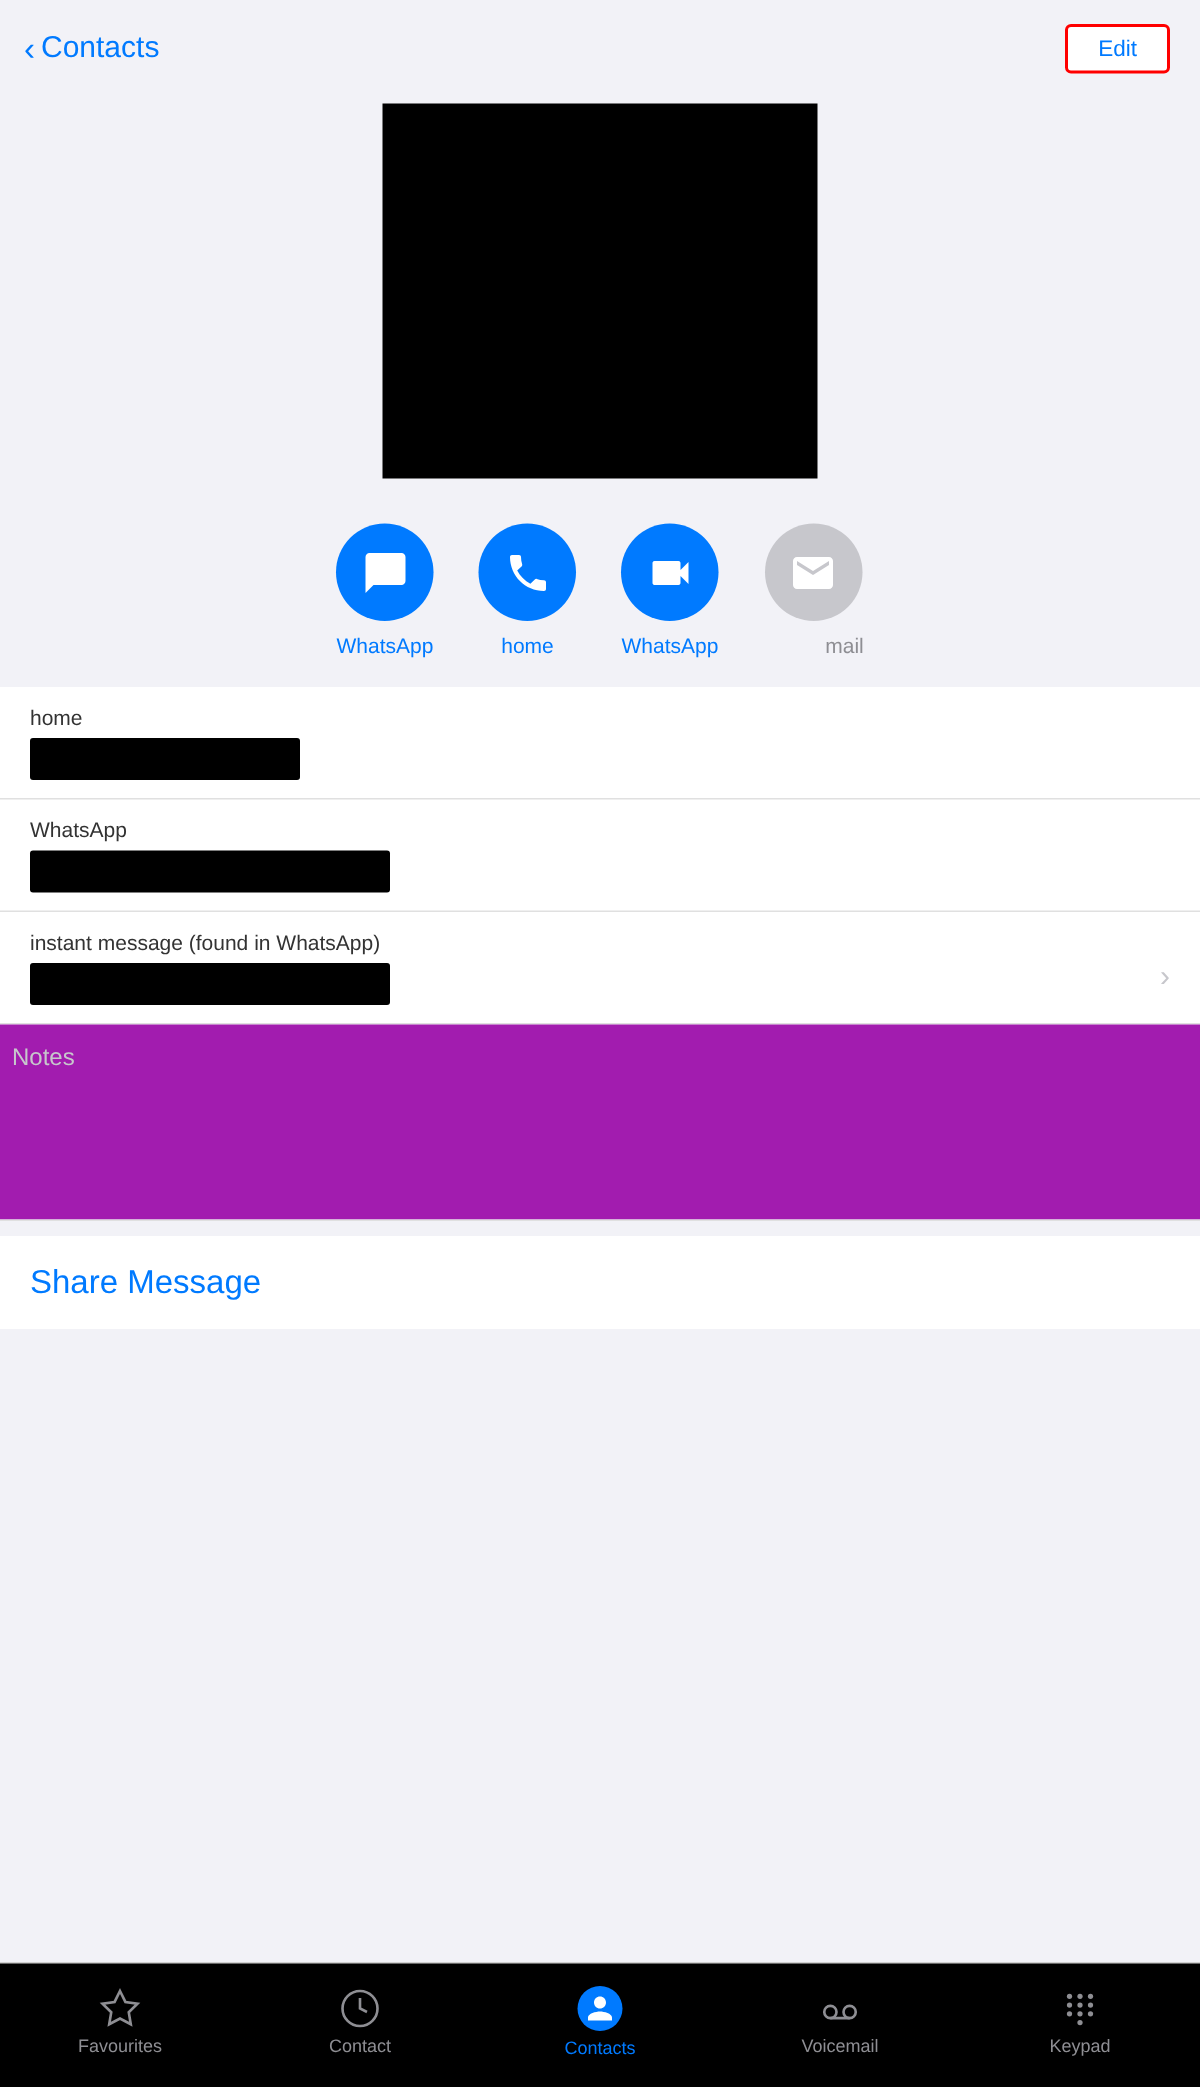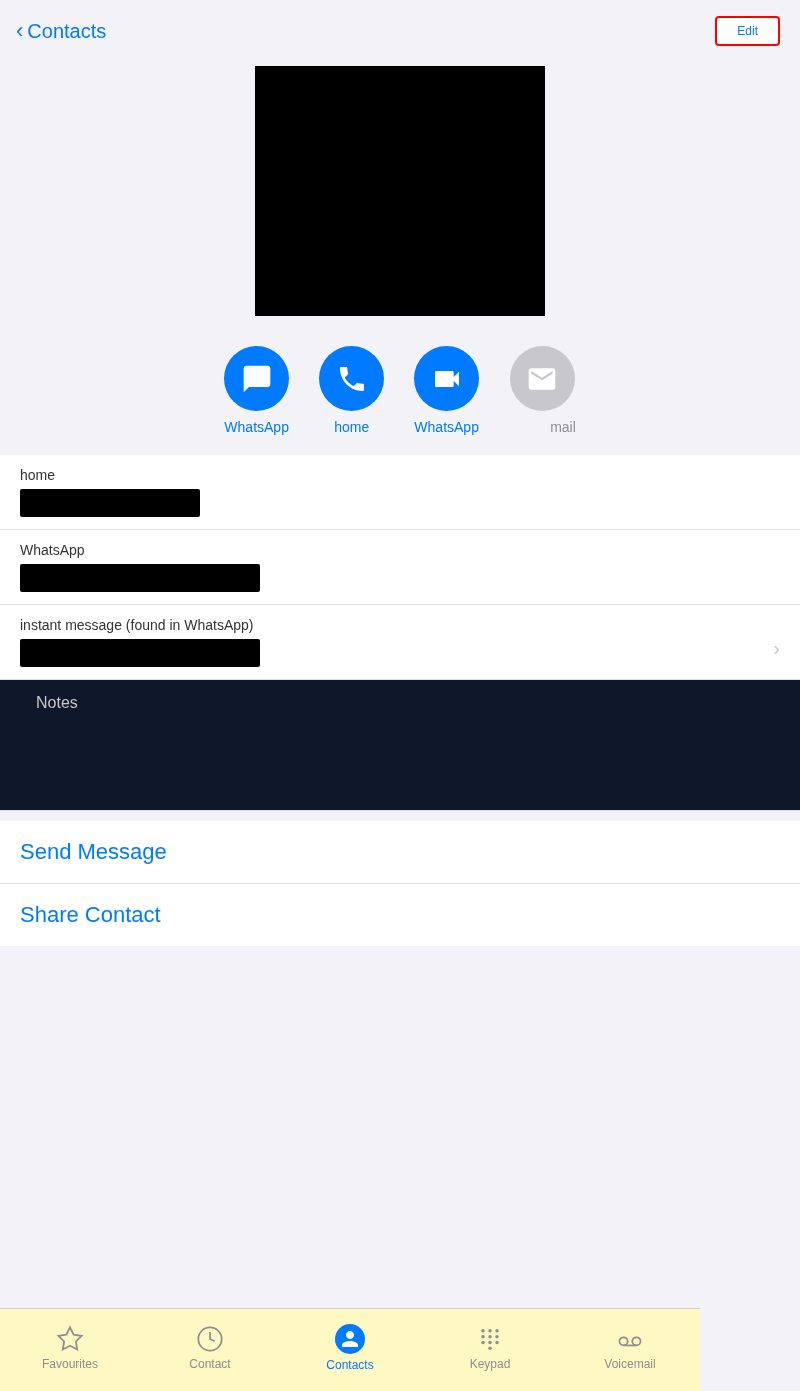--- a/index.html
+++ b/index.html
@@ -40,21 +40,21 @@
       color: #007aff;
     }
 
     .back-label {
       font-size: 20px;
       color: #007aff;
     }
 
     .edit-btn {
       color: #007aff;
-      font-size: 12px;
+      font-size: 15px;
       cursor: pointer;
       border: 2.5px solid red;
       padding: 6px 20px;
       background: white;
       border-radius: 4px;
     }
 
     
     .profile-photo-container {
       display: flex;
@@ -164,22 +164,22 @@
     }
 
     .chevron-right {
       color: #c7c7cc;
       font-size: 20px;
       margin-top: 20px;
     }
 
     
     .notes-section {
-      background-color: #0f172a;
-      padding: 14px 36px;
+      background-color: #a21caf;
+      padding: 14px 8px;
       min-height: 130px;
     }
 
     .notes-label {
       font-size: 16px;
       color: #c7c7cc;
     }
 
     
     .section-divider {
@@ -204,23 +204,23 @@
 
     .action-list-item:last-child {
       border-bottom: none;
     }
 
     
     .tab-bar {
       position: fixed;
       bottom: 0;
       left: 0;
-      width: 700px;
+      width: 800px;
       height: 83px;
-      background-color: #fef9c3;
+      background-color: #000000;
       border-top: 1px solid #d0d0d0;
       display: flex;
       justify-content: space-around;
       align-items: center;
       padding: 6px 0 10px 0;
     }
 
     .tab-item {
       display: flex;
       flex-direction: column;
@@ -342,22 +342,21 @@
     </div>
   </div>
 
   <div class="notes-section">
     <span class="notes-label">Notes</span>
   </div>
 
   <div class="section-divider"></div>
 
   <div class="action-list">
-    <div class="action-list-item">Send Message</div>
-    <div class="action-list-item">Share Contact</div>
+    <div class="action-list-item">Share Message</div>
   </div>
 </div>
 
 <div class="tab-bar">
 
   <div class="tab-item">
     <svg class="tab-svg" viewBox="0 0 24 24" fill="none" stroke="#8e8e93" stroke-width="1.5">
       <polygon points="12,2 15.09,8.26 22,9.27 17,14.14 18.18,21.02 12,17.77 5.82,21.02 7,14.14 2,9.27 8.91,8.26"></polygon>
     </svg>
     <span class="tab-label">Favourites</span>
@@ -371,39 +370,39 @@
     <span class="tab-label">Contact</span>
   </div>
 
   <div class="tab-item">
     <div class="contacts-tab-icon">
       <svg viewBox="0 0 24 24">
         <path d="M12 12c2.7 0 4.8-2.1 4.8-4.8S14.7 2.4 12 2.4 7.2 4.5 7.2 7.2 9.3 12 12 12zm0 2.4c-3.2 0-9.6 1.6-9.6 4.8v2.4h19.2v-2.4c0-3.2-6.4-4.8-9.6-4.8z"></path>
       </svg>
     </div>
     <span class="tab-label active">Contacts</span>
+  </div>
+
+  <div class="tab-item">
+    <svg class="tab-svg" viewBox="0 0 24 24" fill="none" stroke="#8e8e93" stroke-width="1.5">
+      <circle cx="6.5" cy="14" r="3.5"></circle>
+      <circle cx="17.5" cy="14" r="3.5"></circle>
+      <line x1="6.5" y1="17.5" x2="17.5" y2="17.5"></line>
+    </svg>
+    <span class="tab-label">Voicemail</span>
   </div>
 
   <div class="tab-item">
     <svg class="tab-svg" viewBox="0 0 24 24" fill="#8e8e93">
       <circle cx="6" cy="5" r="1.5"></circle>
       <circle cx="12" cy="5" r="1.5"></circle>
       <circle cx="18" cy="5" r="1.5"></circle>
       <circle cx="6" cy="10" r="1.5"></circle>
       <circle cx="12" cy="10" r="1.5"></circle>
       <circle cx="18" cy="10" r="1.5"></circle>
       <circle cx="6" cy="15" r="1.5"></circle>
       <circle cx="12" cy="15" r="1.5"></circle>
       <circle cx="18" cy="15" r="1.5"></circle>
       <circle cx="12" cy="20" r="1.5"></circle>
     </svg>
     <span class="tab-label">Keypad</span>
   </div>
-
-  <div class="tab-item">
-    <svg class="tab-svg" viewBox="0 0 24 24" fill="none" stroke="#8e8e93" stroke-width="1.5">
-      <circle cx="6.5" cy="14" r="3.5"></circle>
-      <circle cx="17.5" cy="14" r="3.5"></circle>
-      <line x1="6.5" y1="17.5" x2="17.5" y2="17.5"></line>
-    </svg>
-    <span class="tab-label">Voicemail</span>
-  </div>
 </div>
 
 </body></html>

